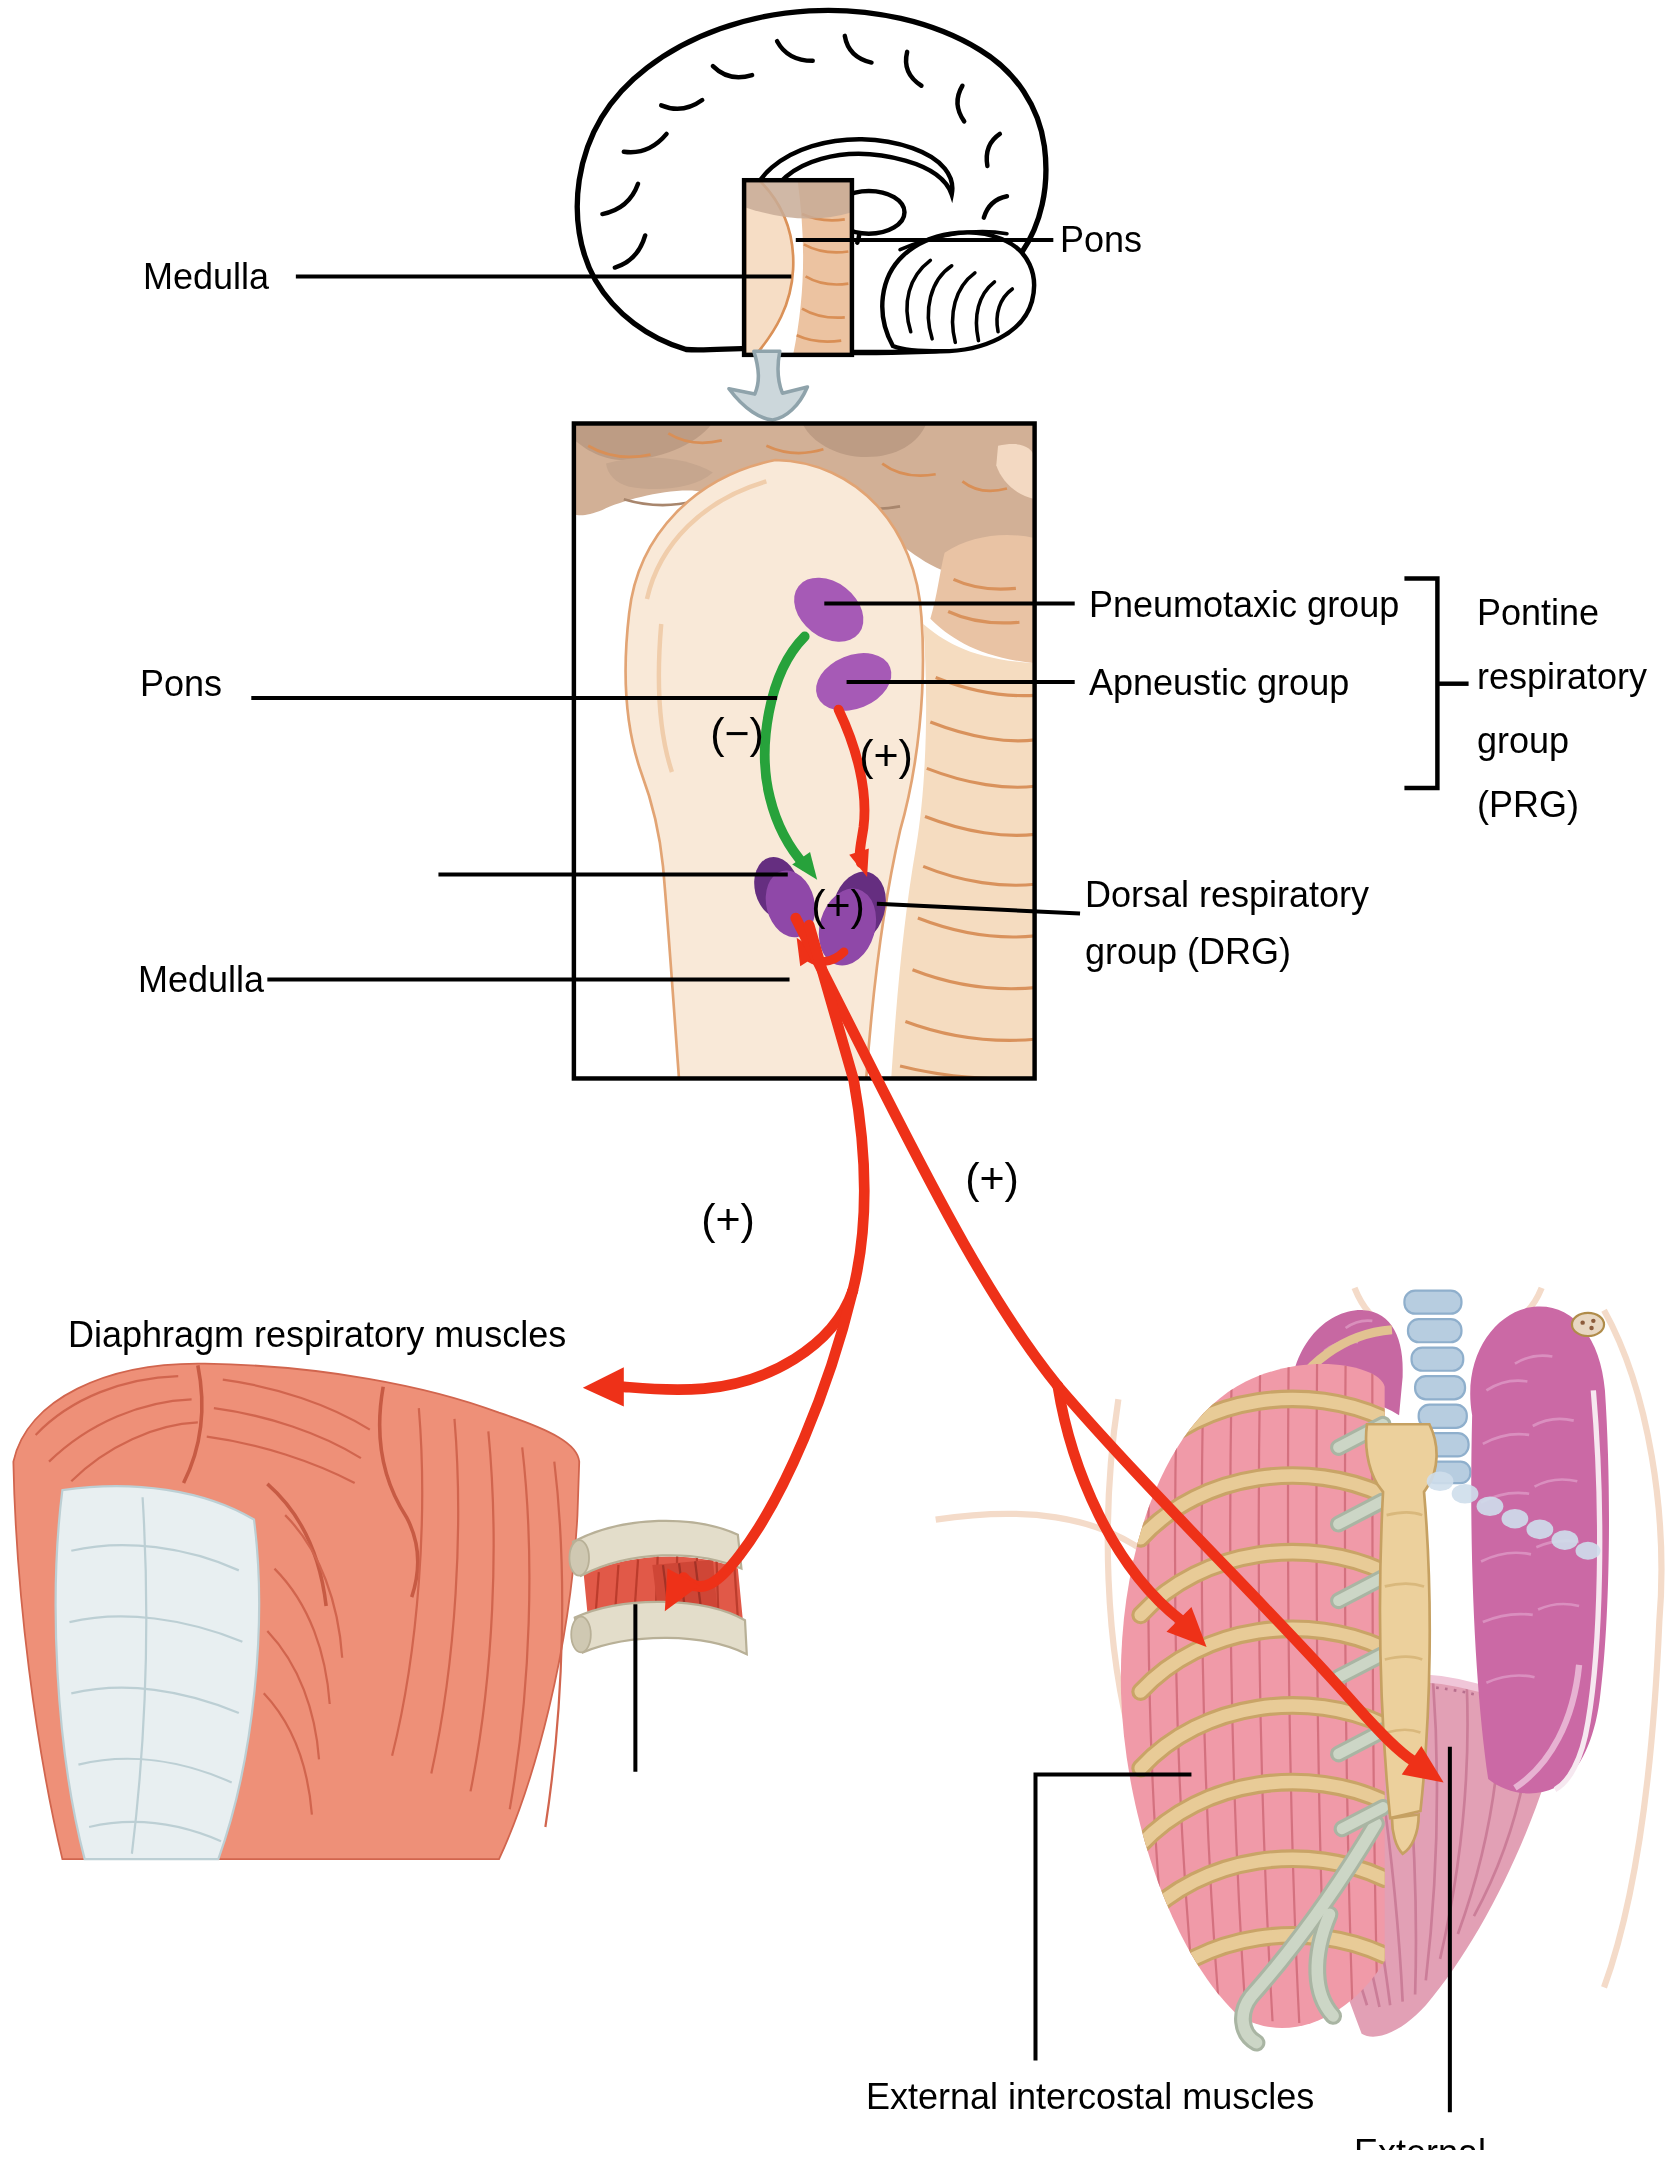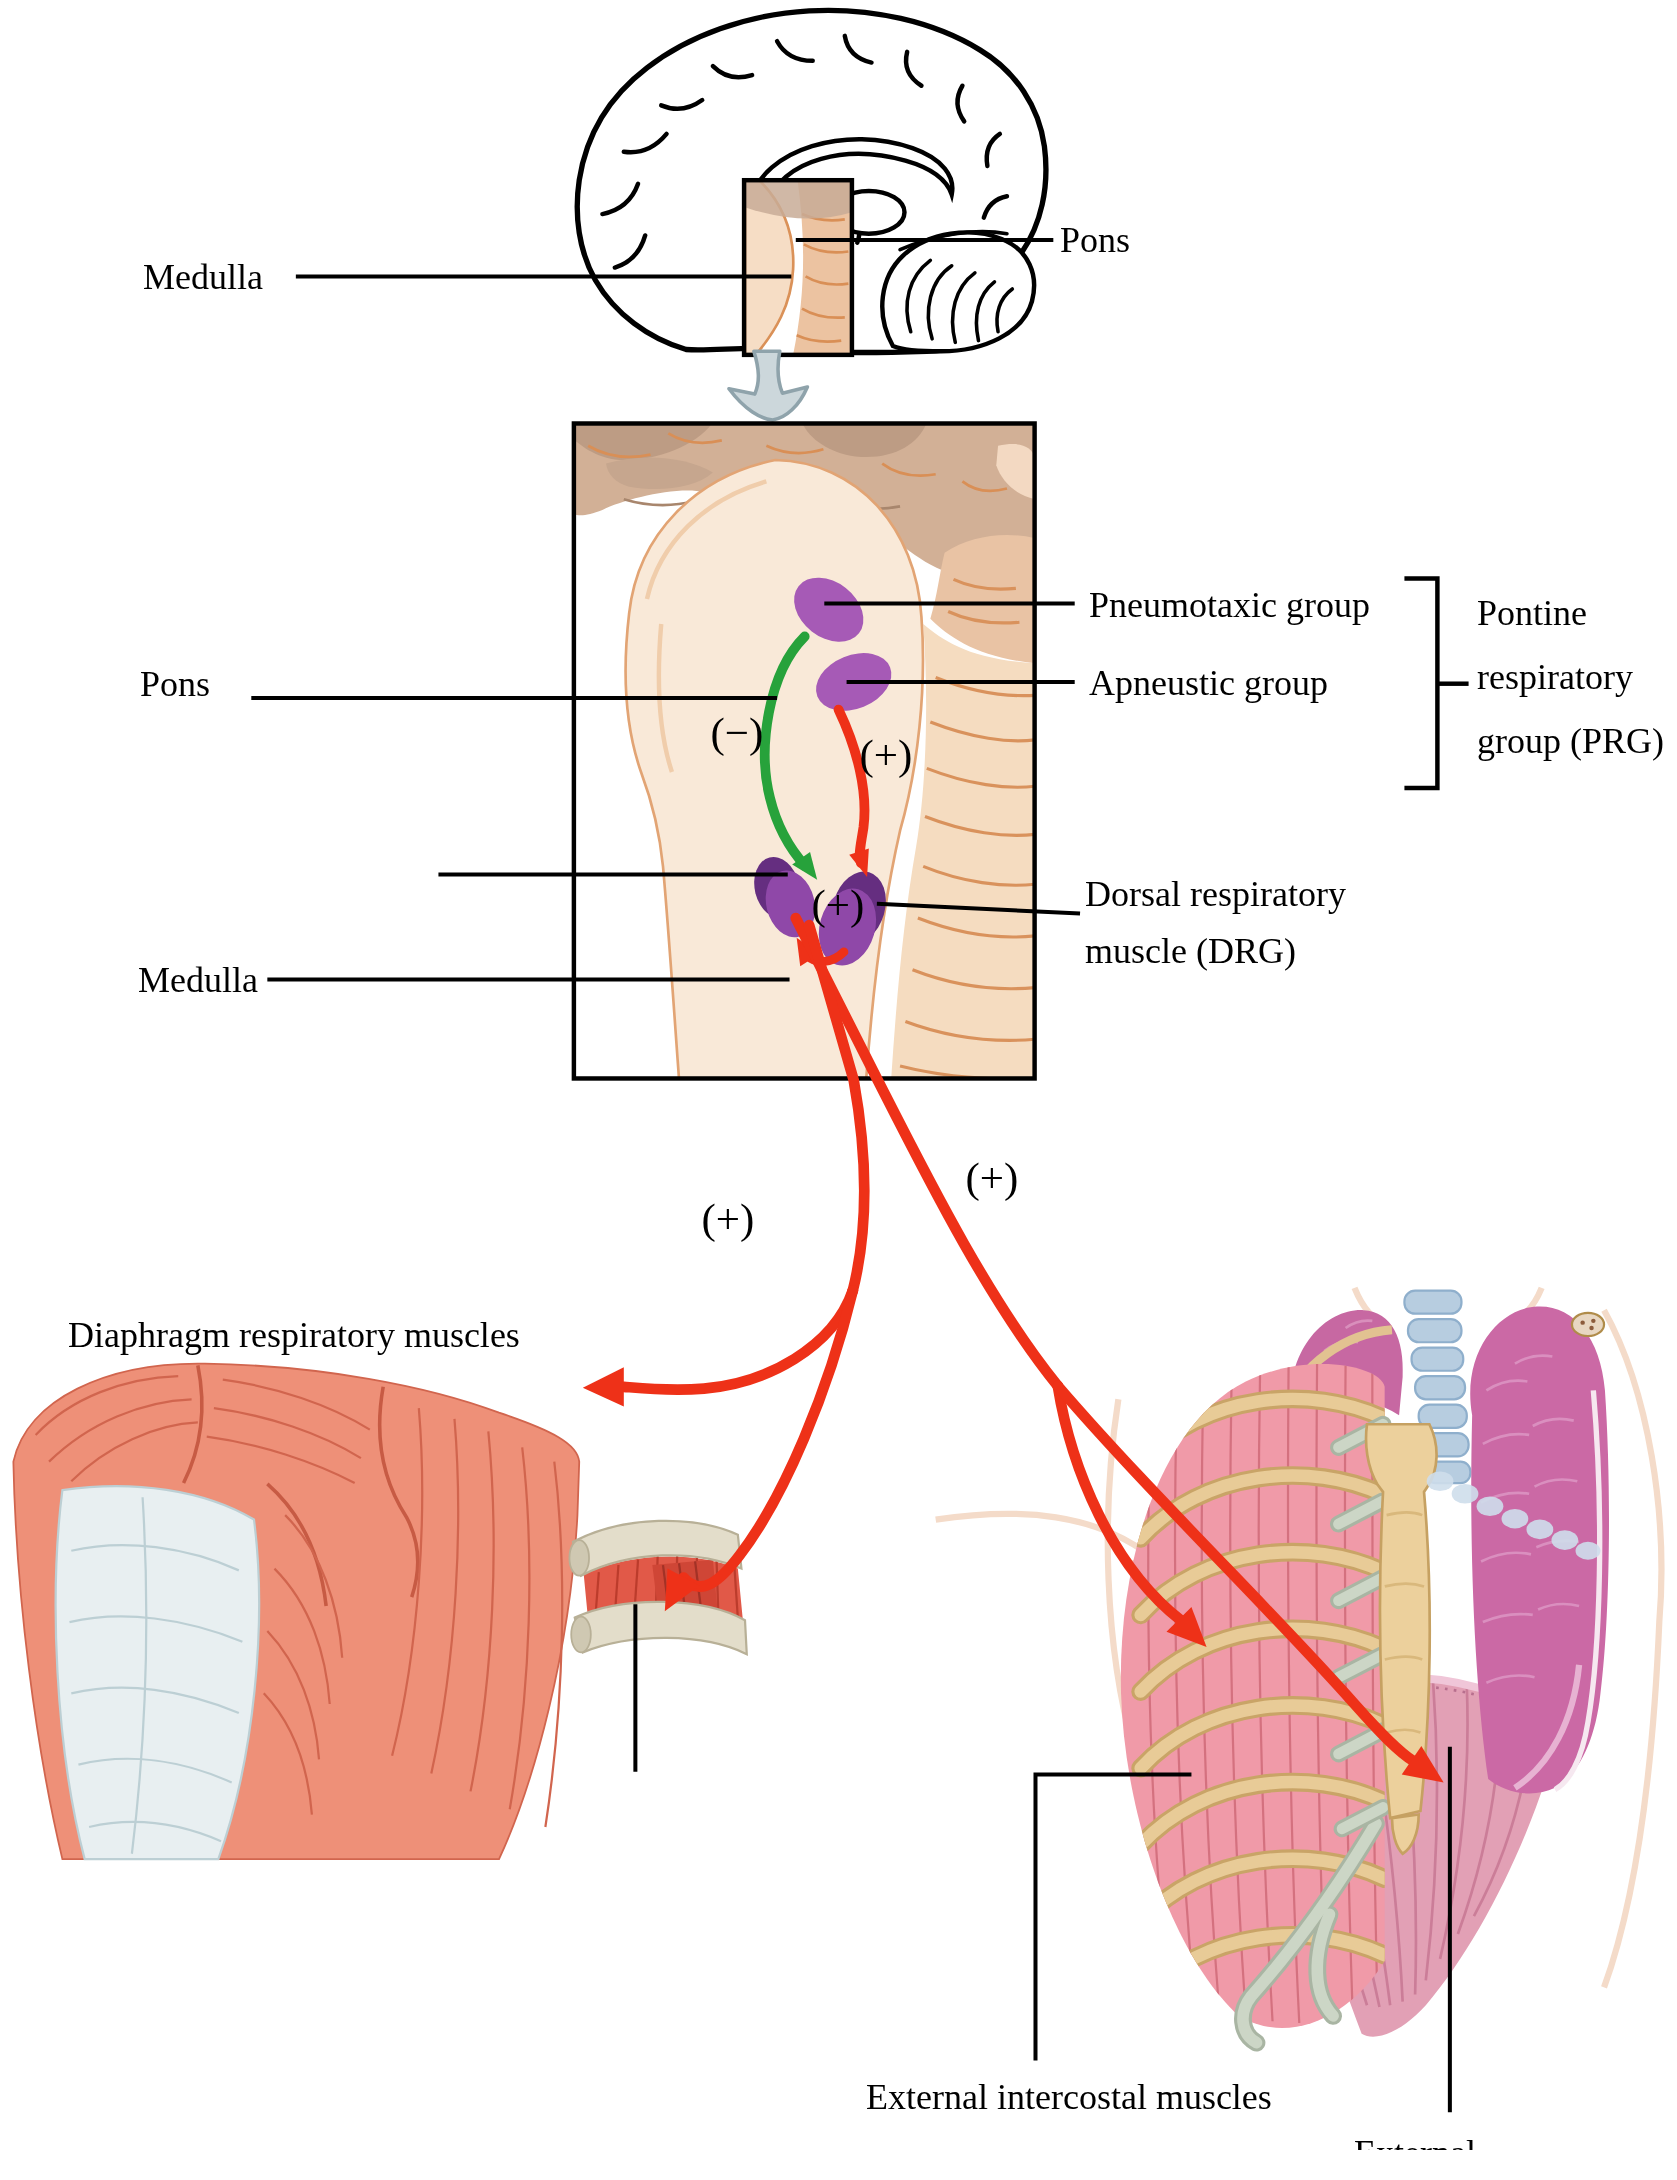--- a/index.html
+++ b/index.html
@@ -1,17 +1,17 @@
 <!DOCTYPE html>
 <html style="font-size:14.3px"><head>
 <meta charset="utf-8">
 <style>
   html,body{margin:0;padding:0;background:#fff}
   #canvas{position:relative;width:1678px;height:2150px;background:#fff;
-          font-family:Liberation Serif, serif;overflow:hidden}
+          font-family:Liberation Sans, sans-serif;overflow:hidden}
   #art{position:absolute;left:0;top:0;width:1678px;height:2181px}
   .lbl{position:absolute;color:#000;font-size:36px;line-height:42px;white-space:pre-line}
   .lh72{line-height:64px}
   .lh58{line-height:52px}
   .lh64{line-height:57px}
   .sign{position:absolute;color:#000;font-size:43px;line-height:50px;width:80px;text-align:center}
 </style>
 </head>
 <body>
 
@@ -414,21 +414,21 @@
 <div class="lbl" style="left:143px;top:256px">Medulla</div>
 <div class="lbl" style="left:1060px;top:219px">Pons</div>
 <div class="lbl" style="left:1089px;top:584px">Pneumotaxic group</div>
 <div class="lbl" style="left:1089px;top:662px">Apneustic group</div>
 <div class="lbl lh72" style="left:1477px;top:581px">Pontine
 respiratory
 group (PRG)</div>
 <div class="lbl" style="left:140px;top:663px">Pons</div>
 <div class="lbl" style="left:138px;top:959px">Medulla</div>
 <div class="lbl lh64" style="left:1085px;top:866px">Dorsal respiratory
-muscle (DRG)</div>
+group (DRG)</div>
 
 <div class="sign" style="left:697px;top:708px">(−)</div>
 <div class="sign" style="left:846px;top:730px">(+)</div>
 <div class="sign" style="left:798px;top:880px">(+)</div>
 <div class="sign" style="left:688px;top:1194px">(+)</div>
 <div class="sign" style="left:952px;top:1153px">(+)</div>
 
 <div class="lbl" style="left:68px;top:1314px">Diaphragm respiratory muscles</div>
 <div class="lbl" style="left:866px;top:2076px">External intercostal muscles</div>
 <div class="lbl" style="left:1354px;top:2132px">External</div>

